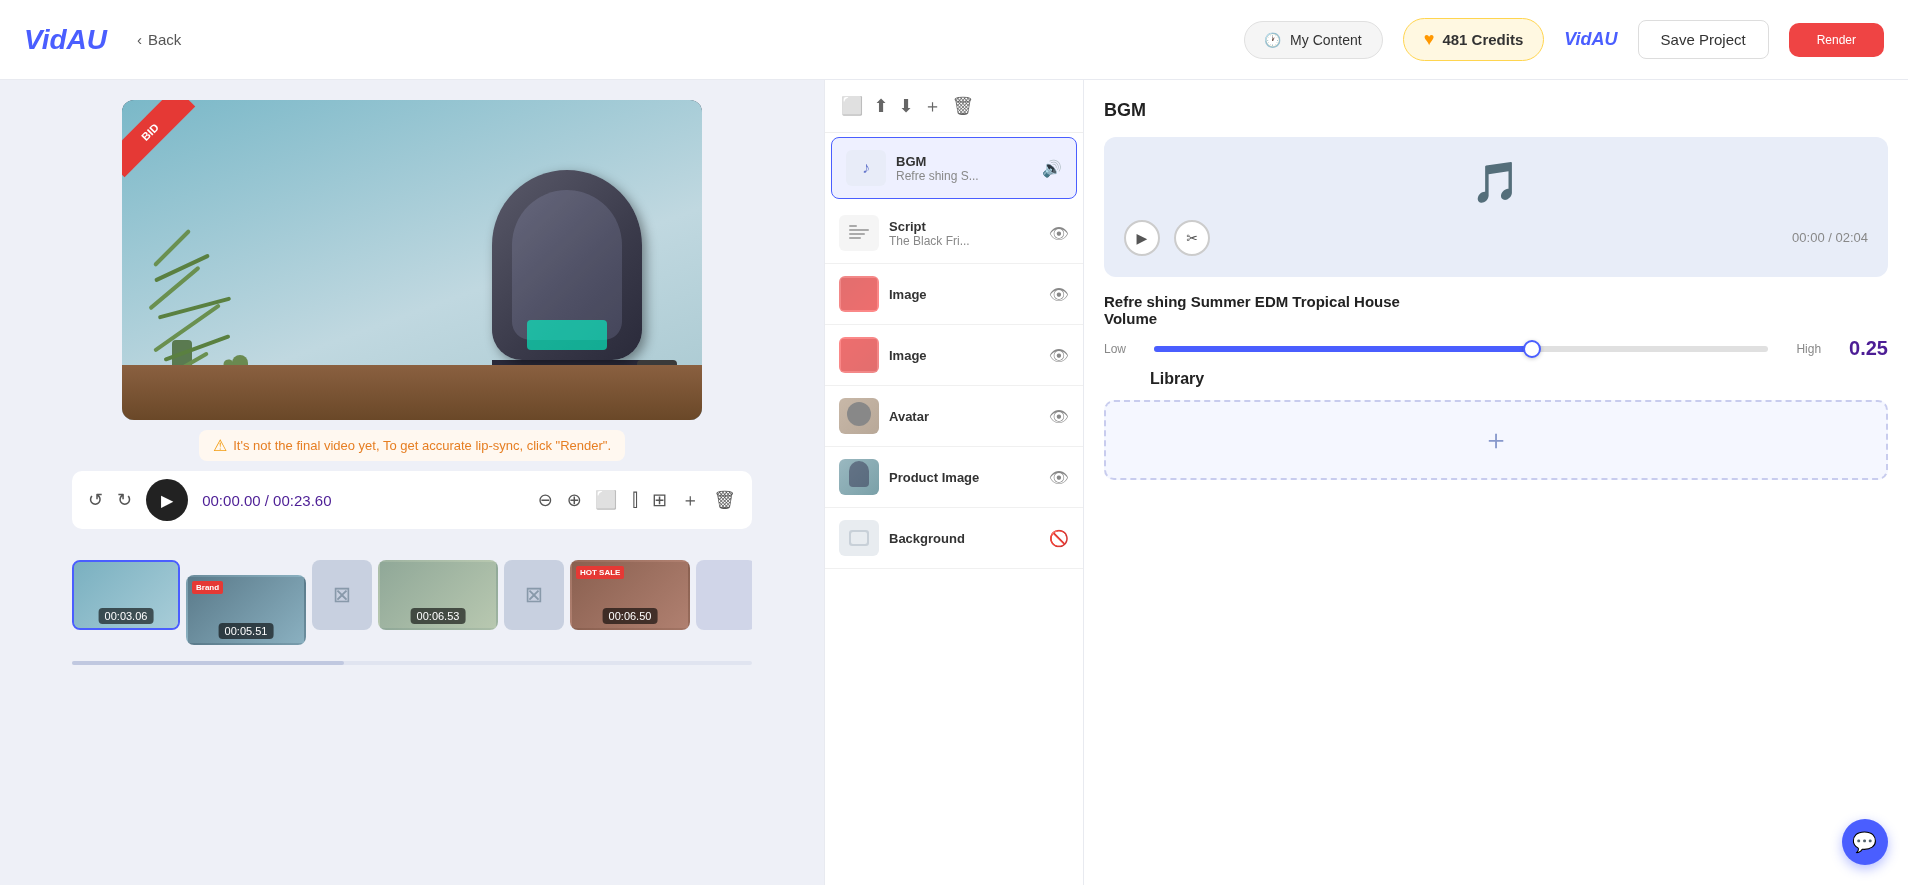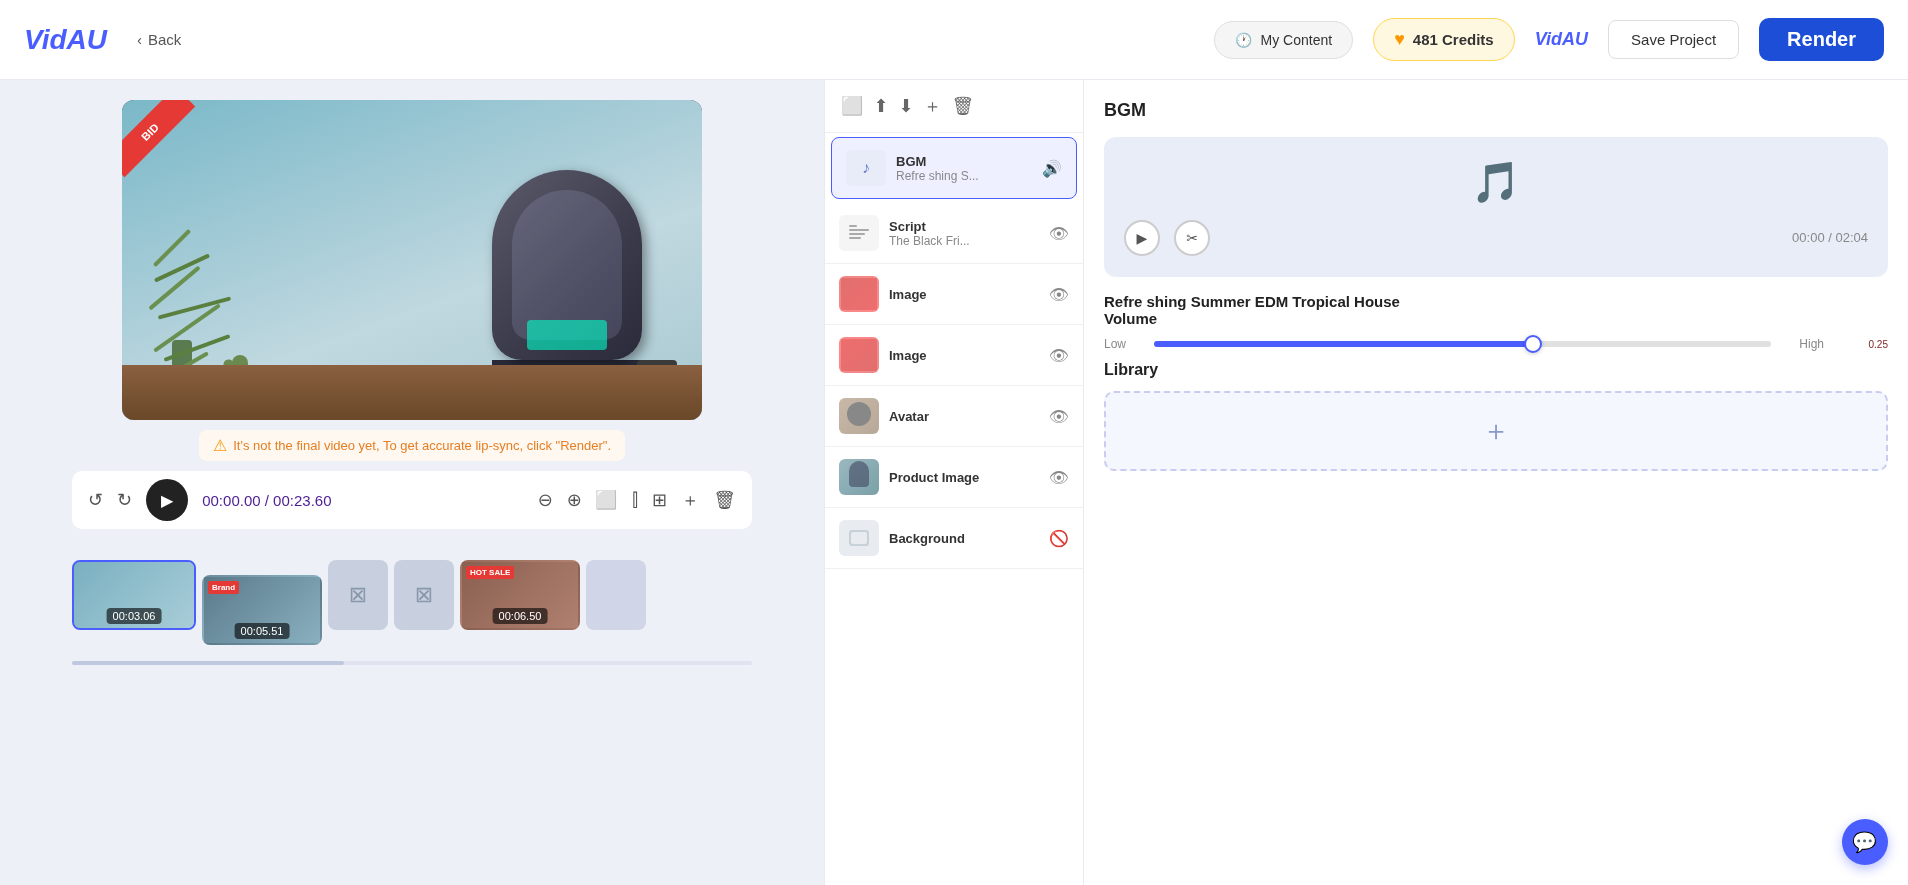--- a/index.html
+++ b/index.html
@@ -8,21 +8,21 @@
     
     .header { height: 80px; background: #fff; display: flex; align-items: center; padding: 0 24px; gap: 20px; border-bottom: 1px solid #e8eaf0; flex-shrink: 0; }
     .logo { font-size: 28px; font-weight: 900; color: #4a5eff; font-style: italic; margin-right: 10px; }
     .back-btn { display: flex; align-items: center; gap: 6px; color: #555; font-size: 15px; cursor: pointer; background: none; border: none; }
     .header-spacer { flex: 1; }
     .my-content-btn { display: flex; align-items: center; gap: 8px; padding: 10px 20px; background: #f5f5f5; border-radius: 24px; border: 1px solid #e0e0e0; cursor: pointer; font-size: 14px; color: #333; }
     .credits-btn { display: flex; align-items: center; gap: 8px; padding: 10px 20px; background: #fff8e1; border-radius: 24px; border: 1px solid #ffd54f; cursor: pointer; font-size: 15px; font-weight: 600; color: #333; }
     .credits-heart { color: #ff9800; font-size: 18px; }
     .vidau-logo-small { font-size: 18px; font-weight: 800; color: #4a5eff; font-style: italic; cursor: pointer; }
     .save-btn { padding: 10px 22px; background: #fff; border: 1px solid #ddd; border-radius: 8px; cursor: pointer; font-size: 15px; color: #333; font-weight: 500; }
-    .render-btn { padding: 10px 28px; background: #1d4ed8; border: none; border-radius: 10px; cursor: pointer; font-size: 20px; color: #fff; font-weight: 700; }
+    .render-btn { padding: 10px 28px; background: #ef4444; border: none; border-radius: 10px; cursor: pointer; font-size: 12px; color: #fff; font-weight: 400; }
 
     
     .main { display: flex; flex: 1; overflow: hidden; }
 
     
     .preview-area { flex: 1; display: flex; flex-direction: column; padding: 20px; gap: 10px; background: #eef0f7; }
     .video-preview { position: relative; width: 580px; height: 320px; background: #2a3547; border-radius: 12px; overflow: hidden; margin: 0 auto; }
     .video-subtitle { position: absolute; bottom: 30px; left: 50%; transform: translateX(-50%); background: rgba(0,0,0,0.55); color: #fff; padding: 6px 14px; border-radius: 4px; font-size: 14px; font-weight: 500; white-space: nowrap; }
     .video-warning { display: flex; align-items: center; gap: 6px; font-size: 13px; color: #e67e22; background: #fff8f0; border-radius: 8px; padding: 6px 14px; width: fit-content; margin: 0 auto; }
     .warning-icon { color: #f39c12; font-size: 16px; }
@@ -30,21 +30,21 @@
     
     .playback-controls { display: flex; align-items: center; gap: 14px; padding: 8px 16px; background: #fff; border-radius: 10px; width: 680px; margin: 0 auto; }
     .ctrl-btn { background: none; border: none; cursor: pointer; color: #555; font-size: 18px; display: flex; align-items: center; }
     .play-btn { width: 42px; height: 42px; background: #222; border-radius: 50%; display: flex; align-items: center; justify-content: center; cursor: pointer; border: none; color: #fff; font-size: 16px; }
     .time-display { font-size: 15px; color: #4c1d95; font-weight: 500; white-space: nowrap; }
     .ctrl-spacer { flex: 1; }
     .ctrl-icon { cursor: pointer; color: #555; font-size: 18px; background: none; border: none; }
 
     
     .thumbnails-bar { display: flex; align-items: center; gap: 6px; padding: 6px 0; overflow-x: auto; width: 680px; margin: 0 auto; }
-    .thumb { position: relative; width: 124px; height: 70px; border-radius: 8px; overflow: hidden; flex-shrink: 0; cursor: pointer; border: 2px solid transparent; background: #d0d5e8; }
+    .thumb { position: relative; width: 108px; height: 70px; border-radius: 8px; overflow: hidden; flex-shrink: 0; cursor: pointer; border: 2px solid transparent; background: #d0d5e8; }
     .thumb.active { border-color: #4a5eff; }
     .thumb-bg1 { background: linear-gradient(135deg, #7ab0c0, #a8cdd8); }
     .thumb-bg2 { background: linear-gradient(135deg, #5a7a8a, #8ab0c0); margin-top: 30px; }
     .thumb-bg3 { background: #c8d0e0; display: flex; align-items: center; justify-content: center; }
     .thumb-time { position: absolute; bottom: 4px; left: 50%; transform: translateX(-50%); background: rgba(0,0,0,0.6); color: #fff; font-size: 11px; padding: 2px 6px; border-radius: 4px; white-space: nowrap; }
     .thumb-icon { font-size: 22px; color: #8899aa; }
 
     
     .layers-panel { width: 260px; background: #fff; border-left: 1px solid #e8eaf0; border-right: 1px solid #e8eaf0; display: flex; flex-direction: column; flex-shrink: 0; }
     .layers-toolbar { display: flex; align-items: center; gap: 10px; padding: 14px 16px; border-bottom: 1px solid #eee; }
@@ -72,23 +72,23 @@
     .bgm-track-name { font-size: 15px; font-weight: 600; color: #222; align-self: flex-start; }
     .volume-section { margin-bottom: 0; }
     .volume-label { font-size: 15px; font-weight: 600; color: #222; margin-bottom: 10px; }
     .volume-row { display: flex; align-items: center; gap: 28px; }
     .volume-low { font-size: 12px; color: #888; }
     .volume-high { font-size: 12px; color: #888; margin-left: auto; }
     .volume-slider-wrap { flex: 1; position: relative; height: 6px; }
     .volume-track { width: 100%; height: 6px; background: #e0e0e0; border-radius: 3px; position: relative; }
     .volume-fill { width: 62%; height: 6px; background: #4a5eff; border-radius: 3px; }
     .volume-thumb { width: 18px; height: 18px; background: #fff; border: 2px solid #4a5eff; border-radius: 50%; position: absolute; top: -6px; left: 60%; cursor: pointer; box-shadow: 0 1px 4px rgba(0,0,0,0.2); }
-    .volume-value { font-size: 10px; color: #7f1d1d; font-weight: 400; min-width: 36px; text-align: right; }
+    .volume-value { font-size: 20px; color: #4c1d95; font-weight: 700; min-width: 36px; text-align: right; }
     .library-section { margin-top: 10px; }
-    .library-title { font-size: 16px; font-weight: 700; color: #222; margin-bottom: 12px; }
+    .library-title { font-size: 16px; font-weight: 700; color: #222; margin-bottom: 12px; margin-left: 46px; }
     .library-tabs { display: flex; gap: 0; border-bottom: 2px solid #eee; margin-bottom: 16px; overflow-x: auto; }
     .lib-tab { padding: 8px 14px; font-size: 13px; color: #888; cursor: pointer; background: none; border: none; border-bottom: 2px solid transparent; white-space: nowrap; }
     .lib-tab.active { color: #4a5eff; border-bottom-color: #4a5eff; font-weight: 600; }
     .library-grid { display: grid; grid-template-columns: 1fr; gap: 10px; }
     .add-bgm-btn { width: 100%; height: 80px; background: #f5f7ff; border: 2px dashed #c8ccee; border-radius: 10px; display: flex; align-items: center; justify-content: center; cursor: pointer; font-size: 28px; color: #8899cc; }
 
     .scroll-track { height: 4px; background: #e0e4f0; border-radius: 2px; margin: 0 auto; width: 680px; }
     .scroll-fill { height: 4px; background: #c0c8e0; border-radius: 2px; width: 40%; }
   </style>
 </head>
@@ -193,20 +193,23 @@
       <div class="thumb thumb-bg2" style="width:120px;">
         <div style="position:absolute;inset:0;background:linear-gradient(135deg,#5a7a8a,#8ab0c0);"></div>
         <div style="position:absolute;top:4px;left:4px;background:#e53935;color:#fff;font-size:8px;padding:2px 4px;border-radius:2px;font-weight:800;">Brand</div>
         <div class="thumb-time">00:05.51</div>
       </div>
 
       <div class="thumb thumb-bg3" style="width:60px;">
         <span class="thumb-icon">⊠</span>
       </div>
 
+      <div class="thumb" style="width:120px;background:linear-gradient(135deg,#90a898,#b8c8b0);">
+        <div class="thumb-time">00:06.53</div>
+      </div>
 
       <div class="thumb thumb-bg3" style="width:60px;">
         <span class="thumb-icon">⊠</span>
       </div>
 
       <div class="thumb" style="width:120px;background:linear-gradient(135deg,#8a6050,#b08070);">
         <div style="position:absolute;top:4px;left:4px;background:#e53935;color:#fff;font-size:8px;padding:2px 4px;border-radius:2px;font-weight:800;">HOT SALE</div>
         <div class="thumb-time">00:06.50</div>
       </div>
 

